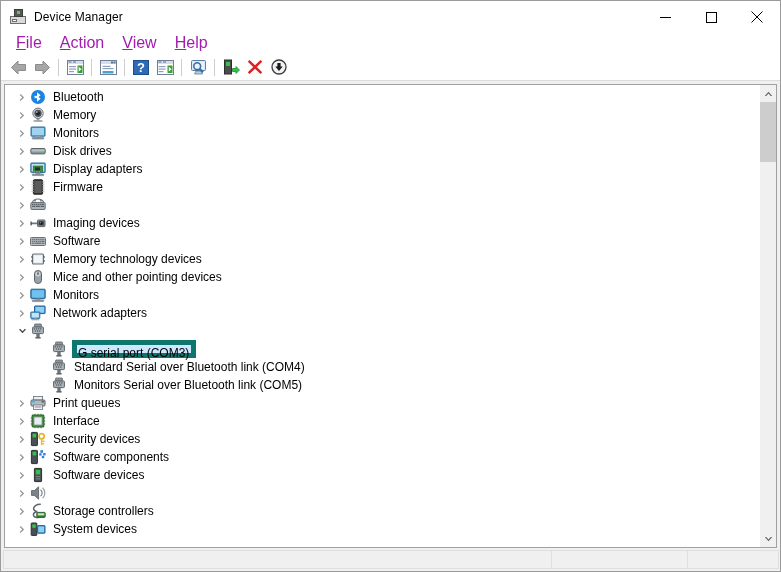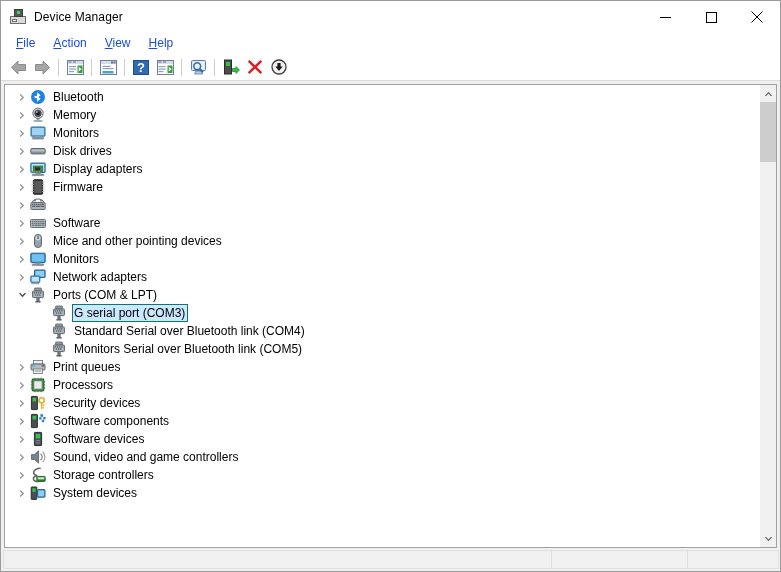--- a/index.html
+++ b/index.html
@@ -74,22 +74,22 @@
   
   .menubar {
     height: 21px;
     background: #ffffff;
     display: flex;
     align-items: center;
     padding-left: 6px;
     flex: 0 0 auto;
   }
   .menu-item {
-    font-size: 12px;
-    color: #1d4ed8;
+    font-size: 16px;
+    color: #a21caf;
     padding: 2px 9px 3px 9px;
     white-space: nowrap;
   }
   .menu-item u { text-decoration: underline; }
 
   
   .toolbar {
     height: 27px;
     background: #ffffff;
     border-bottom: 1px solid #dcdcdc;
@@ -141,21 +141,21 @@
     white-space: nowrap;
   }
   .tree-row .label {
     font-size: 12px;
     color: #000000;
     line-height: 18px;
     padding: 0 3px 0 2px;
   }
   .tree-row.selected .label {
     background: #cce8ff;
-    border: 1px solid #0f766e;
+    border: 5px solid #0f766e;
     padding: 0 2px 0 1px;
     line-height: 16px;
     height: 18px;
   }
   .chev {
     width: 16px; height: 18px;
     display: flex; align-items: center; justify-content: center;
     flex: 0 0 auto;
   }
   .chev svg { display: block; }
@@ -508,20 +508,38 @@
               </span>
             </div>
             <div class="tree-row lvl0">
               <span class="chev">
                 <svg width="9" height="9" viewBox="0 0 9 9">
                   <path d="M2.6 1 L6.2 4.5 L2.6 8 L1.7 6.9 L4.2 4.5 L1.7 2.1 Z" fill="#9a9a9a"></path>
                 </svg>
               </span>
               <span class="dev-icon">
                 <svg width="16" height="16" viewBox="0 0 16 16">
+                  <rect x="7.5" y="5" width="7.5" height="6.6" rx="0.8" fill="#8c959c" stroke="#5d656b"></rect>
+                  <rect x="8.6" y="6.2" width="5.2" height="4.2" fill="#3c4146"></rect>
+                  <circle cx="11.2" cy="8.3" r="1.5" fill="#1d2024"></circle>
+                  <circle cx="10.6" cy="7.7" r="0.5" fill="#ffffff" opacity="0.8"></circle>
+                  <rect x="0.8" y="7.6" width="6.6" height="1.6" rx="0.6" fill="#6d767d"></rect>
+                  <rect x="0.4" y="6.4" width="1.4" height="4" rx="0.4" fill="#4d5459"></rect>
+                </svg>
+              </span>
+              <span class="label">Imaging devices</span>
+            </div>
+            <div class="tree-row lvl0">
+              <span class="chev">
+                <svg width="9" height="9" viewBox="0 0 9 9">
+                  <path d="M2.6 1 L6.2 4.5 L2.6 8 L1.7 6.9 L4.2 4.5 L1.7 2.1 Z" fill="#9a9a9a"></path>
+                </svg>
+              </span>
+              <span class="dev-icon">
+                <svg width="16" height="16" viewBox="0 0 16 16">
                   <rect x="0.5" y="4.5" width="15" height="8" rx="1" fill="#b9c0c6" stroke="#6a7278"></rect>
                   <g fill="#6a7278">
                     <rect x="1.8" y="5.8" width="1.4" height="1.3"></rect>
                     <rect x="3.7" y="5.8" width="1.4" height="1.3"></rect>
                     <rect x="5.6" y="5.8" width="1.4" height="1.3"></rect>
                     <rect x="7.5" y="5.8" width="1.4" height="1.3"></rect>
                     <rect x="9.4" y="5.8" width="1.4" height="1.3"></rect>
                     <rect x="11.3" y="5.8" width="1.4" height="1.3"></rect>
                     <rect x="13.2" y="5.8" width="1.2" height="1.3"></rect>
                     <rect x="1.8" y="7.7" width="1.4" height="1.3"></rect>
@@ -539,20 +557,38 @@
               <span class="label">Software</span>
             </div>
             <div class="tree-row lvl0">
               <span class="chev">
                 <svg width="9" height="9" viewBox="0 0 9 9">
                   <path d="M2.6 1 L6.2 4.5 L2.6 8 L1.7 6.9 L4.2 4.5 L1.7 2.1 Z" fill="#9a9a9a"></path>
                 </svg>
               </span>
               <span class="dev-icon">
                 <svg width="16" height="16" viewBox="0 0 16 16">
+                  <rect x="2.5" y="3" width="11" height="10" rx="1" fill="#dfe3e6" stroke="#6a7278" stroke-width="1.2"></rect>
+                  <rect x="4" y="4.4" width="8" height="7.2" fill="#f4f6f7"></rect>
+                  <rect x="1.4" y="5" width="1.6" height="2" fill="#5c656c"></rect>
+                  <rect x="1.4" y="9" width="1.6" height="2" fill="#5c656c"></rect>
+                  <rect x="13" y="5" width="1.6" height="2" fill="#5c656c"></rect>
+                  <rect x="13" y="9" width="1.6" height="2" fill="#5c656c"></rect>
+                </svg>
+              </span>
+              <span class="label">Memory technology devices</span>
+            </div>
+            <div class="tree-row lvl0">
+              <span class="chev">
+                <svg width="9" height="9" viewBox="0 0 9 9">
+                  <path d="M2.6 1 L6.2 4.5 L2.6 8 L1.7 6.9 L4.2 4.5 L1.7 2.1 Z" fill="#9a9a9a"></path>
+                </svg>
+              </span>
+              <span class="dev-icon">
+                <svg width="16" height="16" viewBox="0 0 16 16">
                   <rect x="4.5" y="1.5" width="7" height="13" rx="3.4" fill="#9aa3aa" stroke="#5d656b"></rect>
                   <rect x="5.4" y="2.4" width="5.2" height="5.2" rx="2.4" fill="#cdd4d9"></rect>
                   <line x1="8" y1="2.4" x2="8" y2="6" stroke="#6a7278" stroke-width="0.8"></line>
                   <rect x="7.4" y="3.4" width="1.2" height="2.4" rx="0.5" fill="#5d656b"></rect>
                 </svg>
               </span>
               <span class="label">Mice and other pointing devices</span>
             </div>
             <div class="tree-row lvl0">
               <span class="chev">
@@ -604,21 +640,20 @@
                     <rect x="8" y="5.1" width="1.3" height="1.5"></rect>
                     <rect x="10.1" y="5.1" width="1.3" height="1.5"></rect>
                     <rect x="4.9" y="7.3" width="1.3" height="1.5"></rect>
                     <rect x="7" y="7.3" width="1.3" height="1.5"></rect>
                     <rect x="9.1" y="7.3" width="1.3" height="1.5"></rect>
                   </g>
                   <rect x="6.3" y="10.6" width="3.4" height="4.2" fill="#6b747a"></rect>
                   <rect x="5.2" y="14.2" width="5.6" height="1.2" rx="0.4" fill="#4d5459"></rect>
                 </svg>
               </span>
-              <span class="label">Ports (COM &amp; LPT)</span>
             </div>
             <div class="tree-row lvl1 selected">
               <span class="dev-icon">
                 <svg width="16" height="16" viewBox="0 0 16 16">
                   <rect x="4.6" y="1" width="6.8" height="3" rx="0.5" fill="#8f989f" stroke="#5d656b" stroke-width="0.8"></rect>
                   <rect x="2.6" y="4" width="10.8" height="6.6" rx="0.8" fill="#adb5bb" stroke="#5d656b"></rect>
                   <g fill="#5d656b">
                     <rect x="3.8" y="5.1" width="1.3" height="1.5"></rect>
                     <rect x="5.9" y="5.1" width="1.3" height="1.5"></rect>
                     <rect x="8" y="5.1" width="1.3" height="1.5"></rect>
@@ -713,21 +748,21 @@
                     <rect x="10.4" y="13.6" width="1.2" height="1.6"></rect>
                     <rect x="0.8" y="4.4" width="1.6" height="1.2"></rect>
                     <rect x="0.8" y="7.4" width="1.6" height="1.2"></rect>
                     <rect x="0.8" y="10.4" width="1.6" height="1.2"></rect>
                     <rect x="13.6" y="4.4" width="1.6" height="1.2"></rect>
                     <rect x="13.6" y="7.4" width="1.6" height="1.2"></rect>
                     <rect x="13.6" y="10.4" width="1.6" height="1.2"></rect>
                   </g>
                 </svg>
               </span>
-              <span class="label">Processors</span>
+              <span class="label">Interface</span>
             </div>
             <div class="tree-row lvl0">
               <span class="chev">
                 <svg width="9" height="9" viewBox="0 0 9 9">
                   <path d="M2.6 1 L6.2 4.5 L2.6 8 L1.7 6.9 L4.2 4.5 L1.7 2.1 Z" fill="#9a9a9a"></path>
                 </svg>
               </span>
               <span class="dev-icon">
                 <svg width="16" height="16" viewBox="0 0 16 16">
                   <rect x="1.4" y="1.4" width="6" height="13.2" rx="0.6" fill="#4a4f54" stroke="#2b2f33"></rect>
@@ -782,21 +817,20 @@
                   <path d="M2.6 1 L6.2 4.5 L2.6 8 L1.7 6.9 L4.2 4.5 L1.7 2.1 Z" fill="#9a9a9a"></path>
                 </svg>
               </span>
               <span class="dev-icon">
                 <svg width="16" height="16" viewBox="0 0 16 16">
                   <path d="M1.5 5.6 L4.4 5.6 L8.6 1.8 L8.6 14.2 L4.4 10.4 L1.5 10.4 Z" fill="#7b838a" stroke="#555d63" stroke-width="0.8" stroke-linejoin="round"></path>
                   <path d="M10.6 4.8 C12.6 6.6 12.6 9.4 10.6 11.2" fill="none" stroke="#7b838a" stroke-width="1.2"></path>
                   <path d="M12.6 2.8 C15.6 5.6 15.6 10.4 12.6 13.2" fill="none" stroke="#9aa2a8" stroke-width="1.2"></path>
                 </svg>
               </span>
-              <span class="label">Sound, video and game controllers</span>
             </div>
             <div class="tree-row lvl0">
               <span class="chev">
                 <svg width="9" height="9" viewBox="0 0 9 9">
                   <path d="M2.6 1 L6.2 4.5 L2.6 8 L1.7 6.9 L4.2 4.5 L1.7 2.1 Z" fill="#9a9a9a"></path>
                 </svg>
               </span>
               <span class="dev-icon">
                 <svg width="16" height="16" viewBox="0 0 16 16">
                   <path d="M10.2 1.2 C6.5 1.2 3.6 3.3 3.6 5.6 C3.6 7.3 5.2 8.3 7.2 8.8 C5.1 9.2 3.4 10.2 3.4 11.7 C3.4 13.5 5.6 14.6 8.6 14.6" fill="none" stroke="#5d656b" stroke-width="1.5" stroke-linecap="round"></path>

